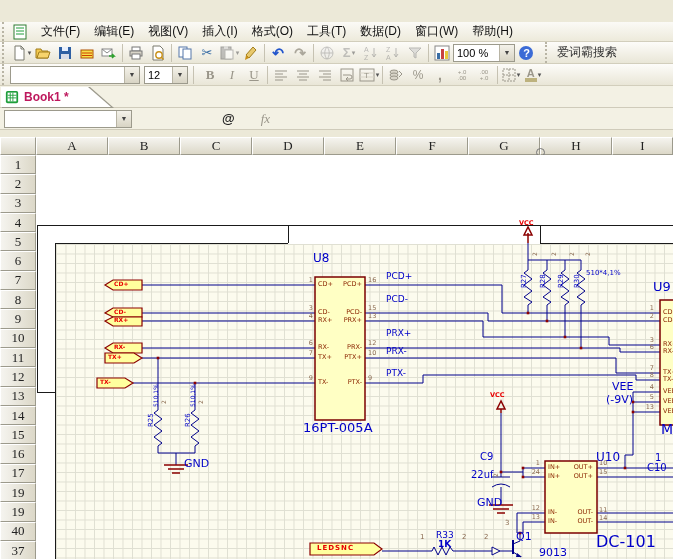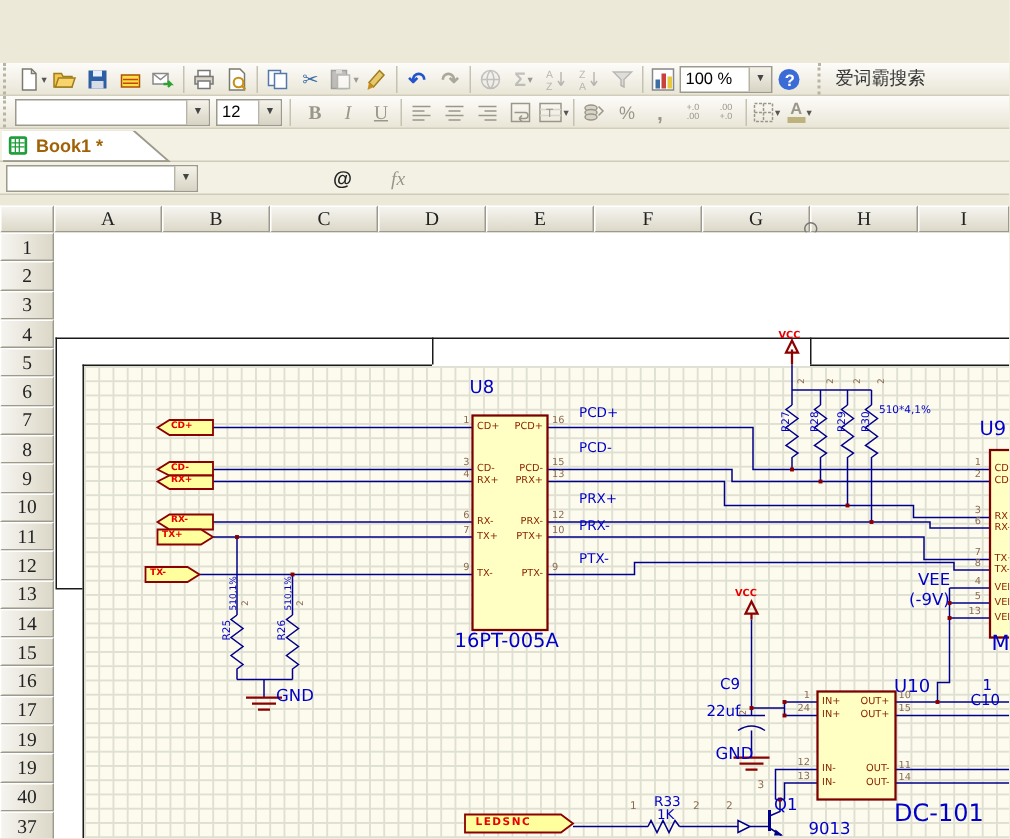--- a/index.html
+++ b/index.html
@@ -21,21 +21,21 @@
   .dd{font-size:7px;color:#555;margin-left:1px;}
   .combo{height:18px;background:#fff;border:1px solid #9C9A8C;display:flex;align-items:center;font-size:11px;padding-left:3px;position:relative;}
   .combo .cdd{position:absolute;right:0;top:0;width:15px;height:100%;background:linear-gradient(#F4F2EA,#D8D4C4);border-left:1px solid #B8B4A4;display:flex;align-items:center;justify-content:center;font-size:7px;color:#444;}
   .gray{color:#9A968A;}
   .dis{opacity:.55;filter:grayscale(1);}
   .dec2{font-size:6px;line-height:6px;color:#9A968A;text-align:center;}
   .iciba{font-size:12px;color:#333;margin-left:4px;white-space:nowrap;}
   
   .tabrow{position:absolute;left:0;top:86px;width:673px;height:22px;background:#F3F1E4;border-bottom:1px solid #CFCBBA;}
   .sheettab-o{position:absolute;left:2px;top:1px;width:112px;height:21px;background:#9C9A8C;clip-path:polygon(0 0,88px 0,112px 100%,0 100%);}
-  .sheettab{position:absolute;left:1px;top:1px;width:110px;height:20px;background:#FFFFFF;clip-path:polygon(0 0,87px 0,110px 100%,0 100%);display:flex;align-items:center;padding-left:4px;font-weight:bold;font-size:12px;color:#a16207;}
+  .sheettab{position:absolute;left:1px;top:1px;width:110px;height:20px;background:#FFFFFF;clip-path:polygon(0 0,87px 0,110px 100%,0 100%);display:flex;align-items:center;padding-left:4px;font-weight:bold;font-size:12px;color:#be185d;}
   .sheettab .ticon{width:14px;height:14px;margin-right:5px;}
   
   .fbar{position:absolute;left:0;top:108px;width:673px;height:22px;background:#F3F1E4;border-bottom:1px solid #CFCBBA;display:flex;align-items:center;}
   .namebox{width:128px;height:18px;margin-left:4px;}
   .atbtn{font-size:13px;color:#222;font-weight:bold;margin-left:90px;}
   .fxbtn{font-family:"Liberation Serif",serif;font-style:italic;font-size:13px;color:#9A968A;margin-left:26px;}
   
   .hdrs{position:absolute;left:0;top:137px;width:673px;height:18px;display:flex;}
   .hcell{height:18px;background:linear-gradient(#F5F4EF,#DCD8C8);border-right:1px solid #9C9A8C;border-bottom:1px solid #9C9A8C;border-top:1px solid #FFF;border-left:1px solid #FFF;font-family:"Liberation Serif",serif;font-size:13px;color:#222;display:flex;align-items:center;justify-content:center;}
   .rowhdrs{position:absolute;left:0;top:155px;width:36px;height:404px;}
@@ -52,20 +52,36 @@
   .v{transform:rotate(-90deg);transform-origin:0 0;}
   .svgabs{position:absolute;left:0;top:0;}
   .artifact{position:absolute;left:536px;top:148px;width:9px;height:9px;border:1px solid #777;border-radius:50%;background:transparent;}
 </style>
 </head>
 <body>
 
 <div class="app">
 
 
+  <div class="menubar">
+    <div class="grip"></div>
+    <svg class="docicon" viewBox="0 0 16 16">
+        <rect x="2" y="1" width="12" height="14" fill="#fff" stroke="#2E7D32"></rect>
+        <path d="M4 4h8M4 7h8M4 10h8" stroke="#1E9E3A"></path>
+      </svg>
+    <div class="mi">文件(F)</div>
+    <div class="mi">编辑(E)</div>
+    <div class="mi">视图(V)</div>
+    <div class="mi">插入(I)</div>
+    <div class="mi">格式(O)</div>
+    <div class="mi">工具(T)</div>
+    <div class="mi">数据(D)</div>
+    <div class="mi">窗口(W)</div>
+    <div class="mi">帮助(H)</div>
+  </div>
 
   <div class="tb tb1">
     <div class="grip"></div>
     <div class="tbtn">
         <svg width="16" height="16" viewBox="0 0 16 16">
           <path d="M4 1h6l3 3v11H4z" fill="#fff" stroke="#7A7A6E"></path>
           <path d="M10 1v3h3" fill="none" stroke="#7A7A6E"></path>
         </svg>
         <span class="dd">▾</span>
       </div>
@@ -508,21 +524,21 @@
     <div class="sl b v" style="left:485px;top:133px;font-size:7px;">R27</div>
     <div class="sl b v" style="left:504px;top:133px;font-size:7px;">R28</div>
     <div class="sl b v" style="left:522px;top:133px;font-size:7px;">R29</div>
     <div class="sl b v" style="left:538px;top:133px;font-size:7px;">R30</div>
     <div class="sl p v" style="left:496px;top:101px;font-size:6px;">2</div>
     <div class="sl p v" style="left:515px;top:101px;font-size:6px;">2</div>
     <div class="sl p v" style="left:533px;top:101px;font-size:6px;">2</div>
     <div class="sl p v" style="left:549px;top:101px;font-size:6px;">2</div>
     <div class="sl b" style="left:550px;top:115px;font-size:7px;">510*4,1%</div>
     <div class="sl b" style="left:400px;top:376px;font-size:9px;">R33</div>
-    <div class="sl b" style="left:402px;top:385px;font-size:9px;">1K</div>
+    <div class="sl b" style="left:402px;top:385px;font-size:9px;font-weight:bold;">1K</div>
     <div class="sl p" style="left:384px;top:379px;font-size:7px;">1</div>
     <div class="sl p" style="left:426px;top:379px;font-size:7px;">2</div>
     <div class="sl p" style="left:448px;top:379px;font-size:7px;">2</div>
     <div class="sl p" style="left:469px;top:365px;font-size:7px;">3</div>
     <div class="sl b" style="left:480px;top:376px;font-size:11px;">Q1</div>
     <div class="sl b" style="left:503px;top:392px;font-size:11px;">9013</div>
     <div class="sl b" style="left:444px;top:296px;font-size:10px;">C9</div>
     <div class="sl b" style="left:435px;top:314px;font-size:10px;">22uf</div>
     <div class="sl p v" style="left:457px;top:322px;font-size:6px;">2</div>
     <div class="sl b" style="left:619px;top:297px;font-size:10px;">1</div>

